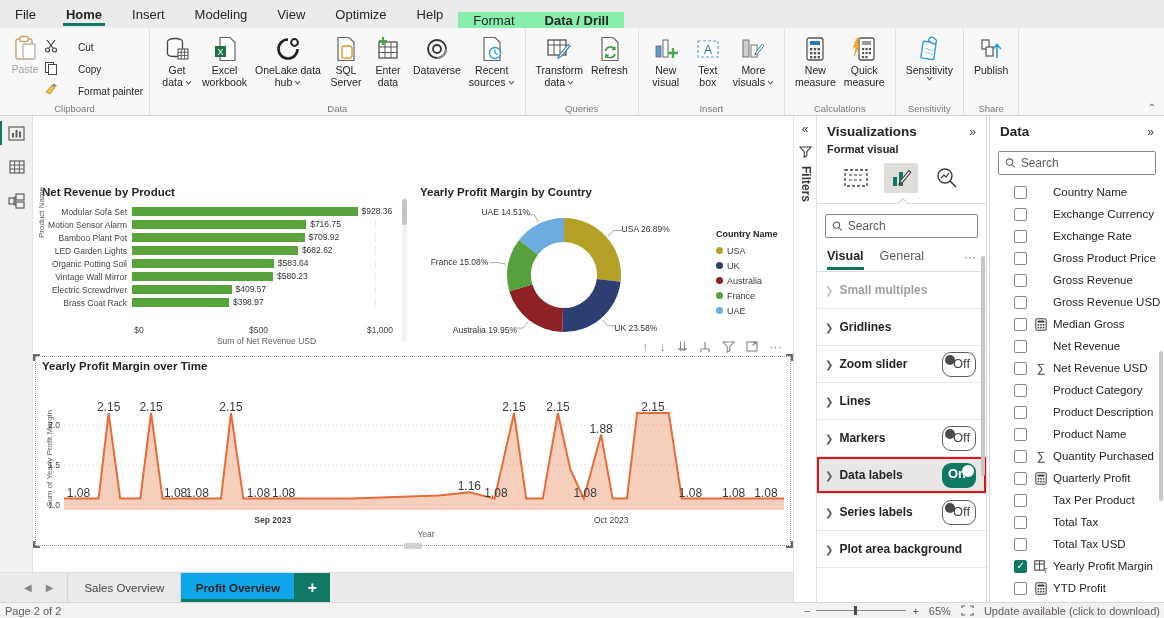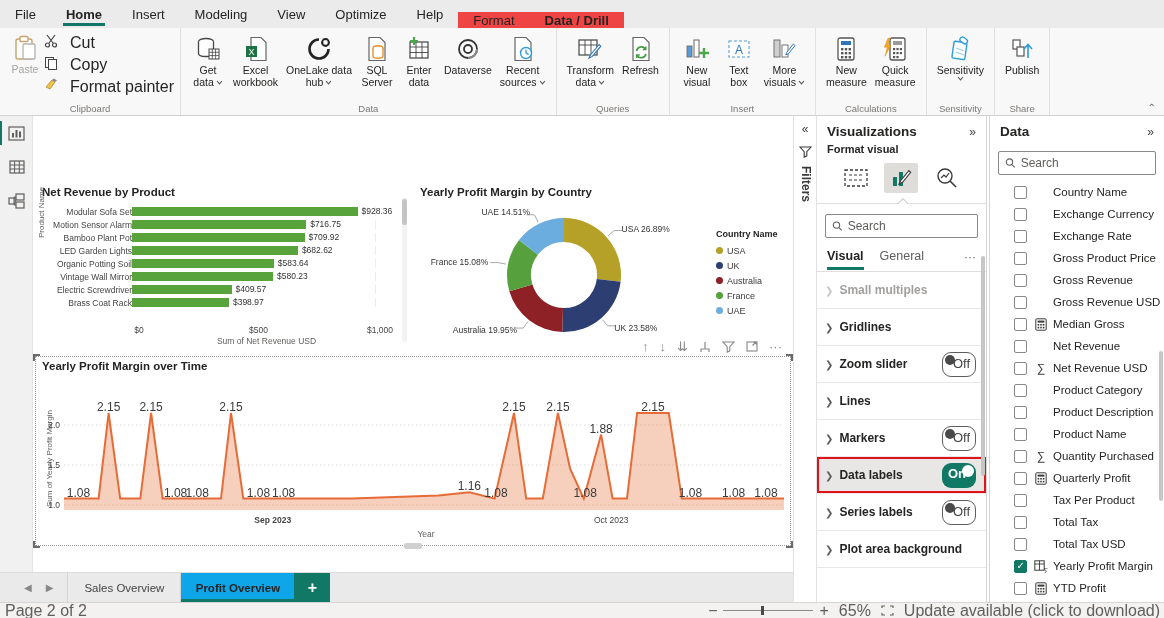--- a/index.html
+++ b/index.html
@@ -4,51 +4,51 @@
 <style>
   * { margin:0; padding:0; box-sizing:border-box; }
   body { font-family:"Liberation Sans", sans-serif; background:#fff; }
   .app { position:relative; width:1164px; height:618px; background:#fff; overflow:hidden; font-family:"Liberation Sans", sans-serif; }
 
   
   .tabrow { position:absolute; left:0; top:0; width:1164px; height:28px; background:#ebebeb; display:flex; align-items:stretch; }
   .rtab { padding:0 15px; font-size:13px; color:#252423; display:flex; align-items:center; cursor:default; position:relative; }
   .rtab.selected { font-weight:bold; }
   .rtab.selected::after { content:""; position:absolute; left:12px; right:12px; bottom:2px; height:3px; background:#117865; }
-  .rtab.contextual { background:#ef4444;margin-top:12px; }
+  .rtab.contextual { background:#86efac;margin-top:12px; }
   .rtab.contextual.bold { font-weight:bold; }
 
   
   .ribbon { position:absolute; left:0; top:28px; width:1164px; height:88px; background:#f8f8f8; border-bottom:1px solid #d1d1d1; display:flex; }
   .rgroup { position:relative; display:flex; align-items:flex-start; padding:4px 6px 14px 6px; border-right:1px solid #e0e0e0; }
   .glabel { position:absolute; bottom:1px; left:0; right:0; text-align:center; font-size:9.5px; color:#7a7875; }
   .rbtn { display:flex; flex-direction:column; align-items:center; width:auto; min-width:42px; padding:2px 4px 0 4px; cursor:pointer; }
   .rbtn .ricon { height:30px; display:flex; align-items:center; justify-content:center; }
   .rbtn .rlab { font-size:10.5px; color:#252423; line-height:12px; text-align:center; white-space:nowrap; display:flex; align-items:center; justify-content:center; gap:2px; }
   .chev { display:inline-block; }
   .clip-col { display:flex; flex-direction:column; justify-content:flex-start; gap:3px; padding-top:2px; }
-  .smbtn { display:flex; align-items:flex-start; gap:12px; font-size:16px; color:#252423; height:19px; cursor:pointer; white-space:nowrap; }
+  .smbtn { display:flex; align-items:flex-end; gap:20px; font-size:10px; color:#252423; height:19px; cursor:pointer; white-space:nowrap; }
   .paste-btn { display:flex; flex-direction:column; align-items:center; width:38px; padding-top:3px; }
   .paste-btn .rlab { color:#a6a4a2; font-size:10.5px; margin-top:2px; }
   .ribbon-collapse { position:absolute; right:8px; bottom:2px; font-size:10px; color:#605e5c; cursor:pointer; }
 
   
   .leftrail { position:absolute; left:0; top:116px; width:33px; height:456px; background:#f1f1f1; border-right:1px solid #e3e3e3; }
   .rail-item { width:33px; height:34px; display:flex; align-items:center; justify-content:center; position:relative; cursor:pointer; }
   .rail-item.selected::before { content:""; position:absolute; left:0; top:5px; bottom:5px; width:2px; background:#117865; }
 
   
   .canvas { position:absolute; left:33px; top:116px; width:760px; height:456px; background:#ffffff; }
   .visual { position:absolute; background:#fff; }
   .vtitle { position:absolute; left:6px; top:3px; font-size:11.5px; font-weight:bold; color:#252423; }
 
   
   .barrows { position:absolute; left:0; top:22px; right:14px; }
   .barrow { display:flex; align-items:center; height:13px; }
-  .bcat { width:96px; text-align:right; font-size:8.5px; color:#444; white-space:nowrap; }
+  .bcat { width:96px; text-align:right; font-size:8.5px; color:#444; padding-right:5px; white-space:nowrap; }
   .bplot { position:relative; flex:1; height:9px; }
   .bfill { position:absolute; left:0; top:0; height:9px; }
   .bval { position:absolute; top:-1px; font-size:8.5px; color:#333; white-space:nowrap; }
   .bar-ylab { position:absolute; left:1px; top:55px; font-size:8px; color:#605e5c; transform:rotate(-90deg); transform-origin:left top; }
   .bar-xticks { position:absolute; left:101px; right:14px; top:142px; height:10px; font-size:8.5px; color:#444; }
   .bar-xlab { position:absolute; left:101px; right:14px; top:153px; text-align:center; font-size:8.5px; color:#605e5c; }
   .vgrid { position:absolute; top:0; bottom:0; width:1px; background:#ececec; }
   .vscroll { position:absolute; right:3px; top:14px; width:5px; height:145px; background:#f3f3f3; border-radius:3px; }
   .vscroll .thumb { position:absolute; top:2px; left:0; width:5px; height:26px; background:#c4c4c4; border-radius:3px; }
 
@@ -130,21 +130,21 @@
 
   
   .pagetabs { position:absolute; left:0; top:572px; width:793px; height:30px; background:#eaeaea; border-top:1px solid #dcdcdc; display:flex; align-items:stretch; }
   .pnav { display:flex; align-items:center; gap:14px; padding:0 14px 0 24px; color:#8a8886; font-size:10px; border-right:1px solid #d4d4d4; }
   .ptab { display:flex; align-items:center; justify-content:center; width:113px; font-size:11.5px; color:#444; border-right:1px solid #d4d4d4; cursor:pointer; position:relative; }
   .ptab.selected { background:#0ea5e9; font-weight:bold; color:#252423; border-right:none; }
   .ptab.selected::after { content:""; position:absolute; left:0; right:0; bottom:0; height:3px; background:#117865; }
   .ptab-add { width:36px; background:#117865; color:#fff; display:flex; align-items:center; justify-content:center; font-size:16px; font-weight:bold; cursor:pointer; }
 
   
-  .statusbar { position:absolute; left:0; top:602px; width:1164px; height:16px; background:#f3f2f1; border-top:1px solid #d6d6d6; display:flex; align-items:center; font-size:16px; color:#605e5c; }
+  .statusbar { position:absolute; left:0; top:602px; width:1164px; height:16px; background:#f3f2f1; border-top:1px solid #d6d6d6; display:flex; align-items:center; font-size:11px; color:#605e5c; }
   .sb-left { padding-left:5px; }
   .sb-right { margin-left:auto; display:flex; align-items:center; gap:10px; padding-right:4px; }
   .zoomslider { display:flex; align-items:center; gap:6px; }
   .ztrack { position:relative; width:90px; height:1px; background:#8a8886; }
   .zthumb { position:absolute; left:38px; top:-4px; width:3px; height:9px; background:#4a4a4a; }
   svg { display:block; }
 </style>
 </head>
 <body>
 

